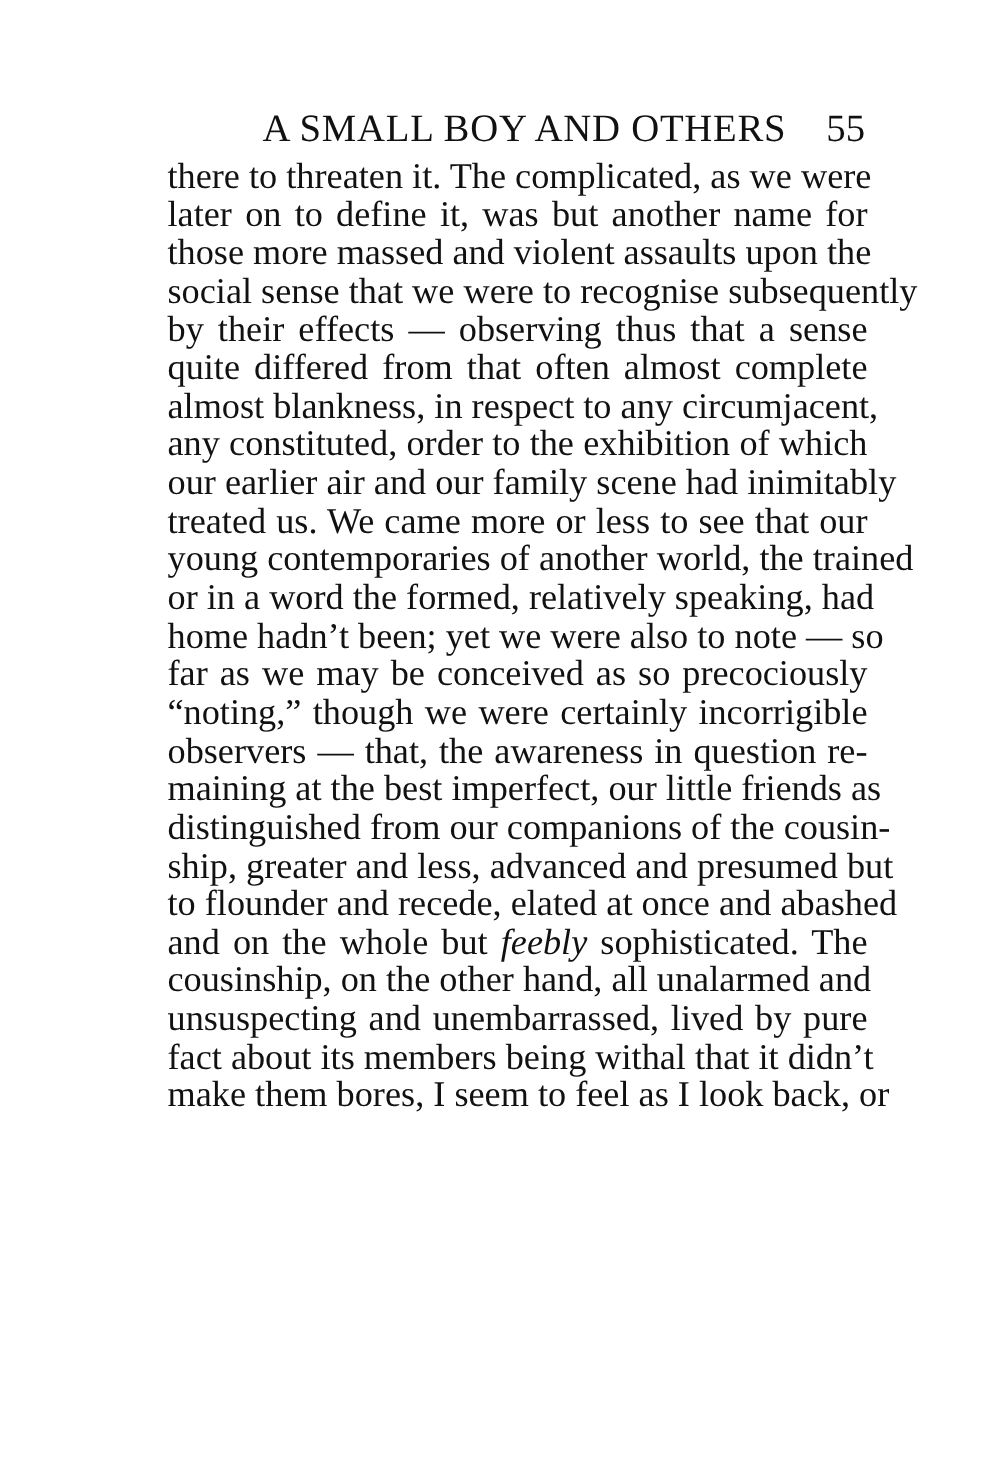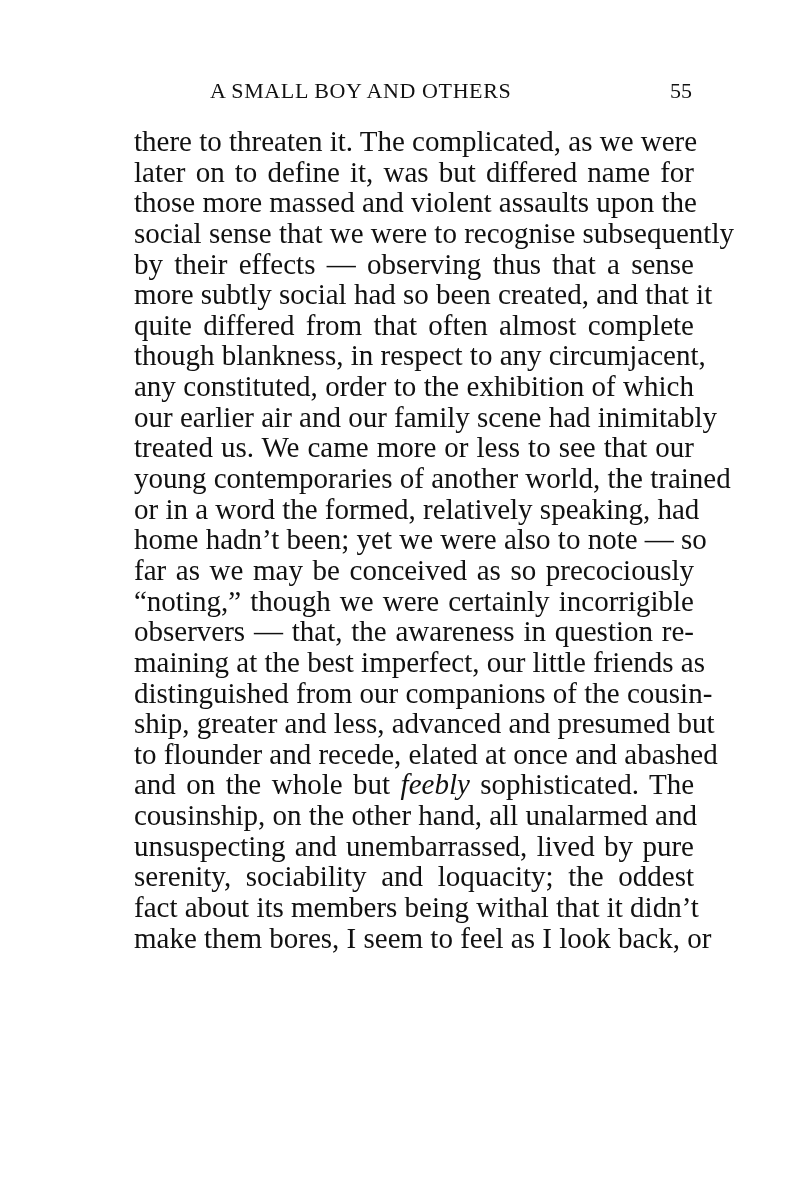--- a/index.html
+++ b/index.html
@@ -10,25 +10,25 @@
     body {
       width: 801px;
       height: 1181px;
       position: relative;
       overflow: hidden;
       font-family: "Liberation Serif", "DejaVu Serif", serif;
       color: #111111;
     }
     .page-header {
       position: absolute;
-      top: 76px;
+      top: 88px;
       left: 134px;
       width: 560px;
       height: 30px;
-      font-size: 22px;
+      font-size: 31px;
       line-height: 30px;
     }
     .running-title {
       position: absolute;
       left: 76px;
       top: 0;
       letter-spacing: 0.6px;
       white-space: nowrap;
     }
     .page-number {
@@ -65,39 +65,37 @@
 </head>
 <body>
 
 <div class="page-header">
   <span class="running-title">A SMALL BOY AND OTHERS</span>
   <span class="page-number">55</span>
 </div>
 
 <div class="body-text">
   <span class="line">there to threaten it.  The complicated, as we were</span>
-  <span class="line">later on to define it, was but differed name for</span>
+  <span class="line">later on to define it, was but another name for</span>
   <span class="line">those more massed and violent assaults upon the</span>
   <span class="line">social sense that we were to recognise subsequently</span>
   <span class="line">by their effects — observing thus that a sense</span>
-  <span class="line">more subtly social had so been created, and that it</span>
   <span class="line">quite differed from that often almost complete</span>
-  <span class="line">though blankness, in respect to any circumjacent,</span>
+  <span class="line">almost blankness, in respect to any circumjacent,</span>
   <span class="line">any constituted, order to the exhibition of which</span>
   <span class="line">our earlier air and our family scene had inimitably</span>
   <span class="line">treated us.  We came more or less to see that our</span>
   <span class="line">young contemporaries of another world, the trained</span>
   <span class="line">or in a word the formed, relatively speaking, had</span>
   <span class="line">home hadn’t been; yet we were also to note — so</span>
   <span class="line">far as we may be conceived as so precociously</span>
   <span class="line">“noting,” though we were certainly incorrigible</span>
   <span class="line">observers — that, the awareness in question re-</span>
   <span class="line">maining at the best imperfect, our little friends as</span>
   <span class="line">distinguished from our companions of the cousin-</span>
   <span class="line">ship, greater and less, advanced and presumed but</span>
   <span class="line">to flounder and recede, elated at once and abashed</span>
   <span class="line"><span>and on the whole but </span><span class="ital">feebly</span><span> sophisticated.  The</span></span>
   <span class="line">cousinship, on the other hand, all unalarmed and</span>
   <span class="line">unsuspecting and unembarrassed, lived by pure</span>
-  <span class="line">serenity, sociability and loquacity;  the oddest</span>
   <span class="line">fact about its members being withal that it didn’t</span>
   <span class="line last">make them bores, I seem to feel as I look back, or</span>
 </div>
 
 </body></html>

